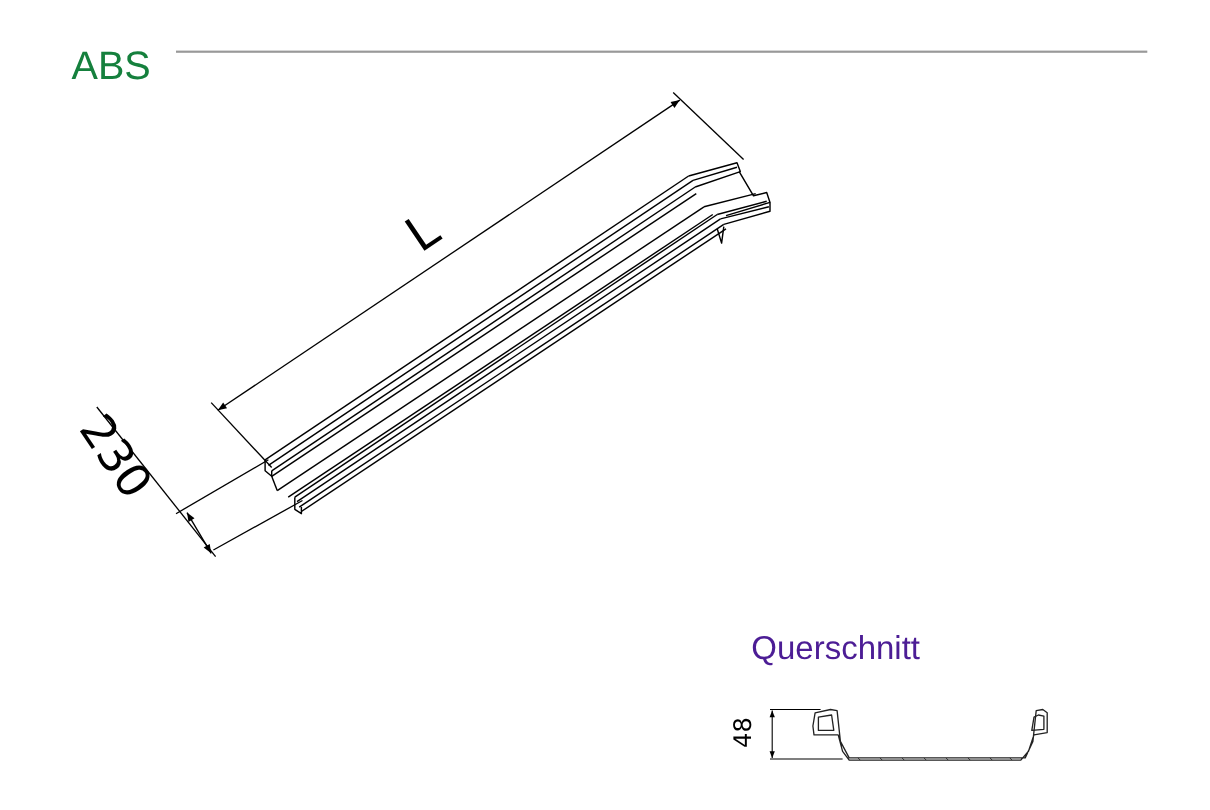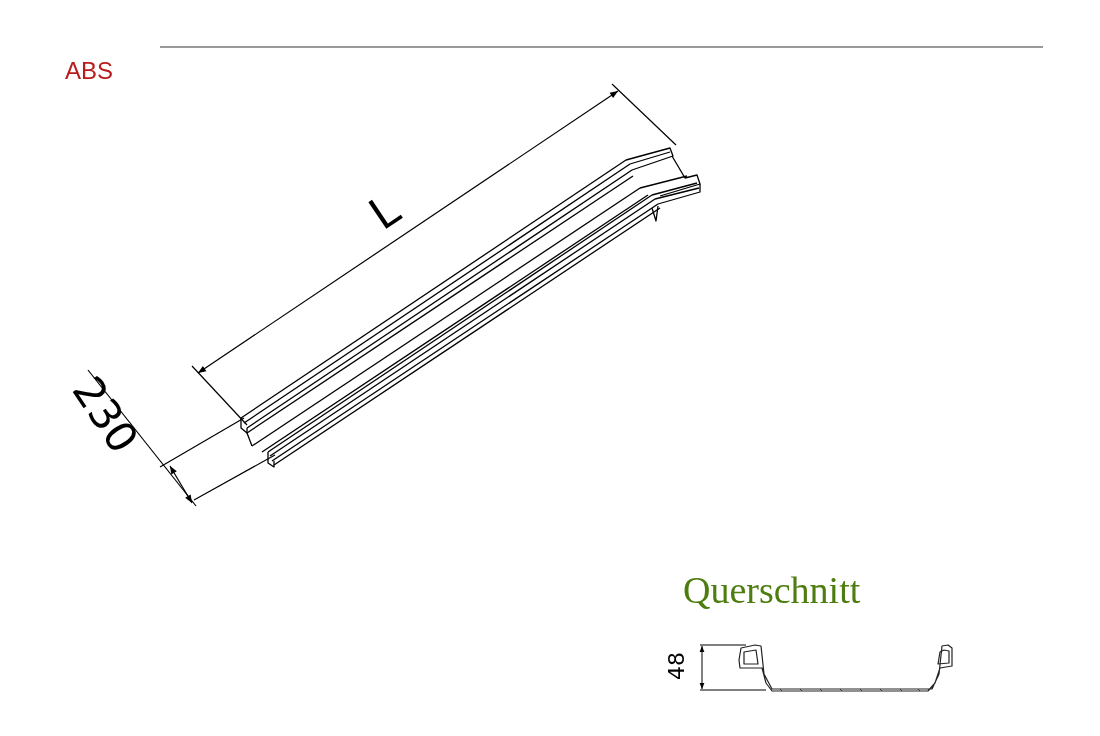--- a/index.html
+++ b/index.html
@@ -1,28 +1,28 @@
 <!DOCTYPE html>
 <html><head>
   <meta charset="utf-8">
   <style>
     html, body { margin: 0; padding: 0; background: #ffffff; }
     body { width: 1100px; height: 736px; position: relative; overflow: hidden; }
     .title {
-      position: absolute; left: 65px; top: 51px;
-      font-family: "Liberation Sans", sans-serif; font-size: 24px; color: #b91c1c;
+      position: absolute; left: 65px; top: 40px;
+      font-family: "Liberation Sans", sans-serif; font-size: 36px; color: #15803d;
       line-height: 40px;
     }
     .rule {
       position: absolute; left: 160px; top: 46px; width: 883px; height: 2px;
       background: #999999;
     }
     .section-title {
       position: absolute; left: 683px; top: 572px;
-      font-family: Liberation Serif, serif; font-size: 38px; color: #4d7c0f;
+      font-family: Liberation Sans, sans-serif; font-size: 30px; color: #4c1d95;
       line-height: 36px;
     }
     svg.drawing { position: absolute; left: 0; top: 0; }
     .dim-text-L {
       position: absolute; left: 372px; top: 186px;
       font-family: "DejaVu Sans", sans-serif; font-size: 44px; color: #000;
       transform: rotate(-34deg); transform-origin: center;
     }
     .dim-text-230 {
       position: absolute; left: 100px; top: 370px;

